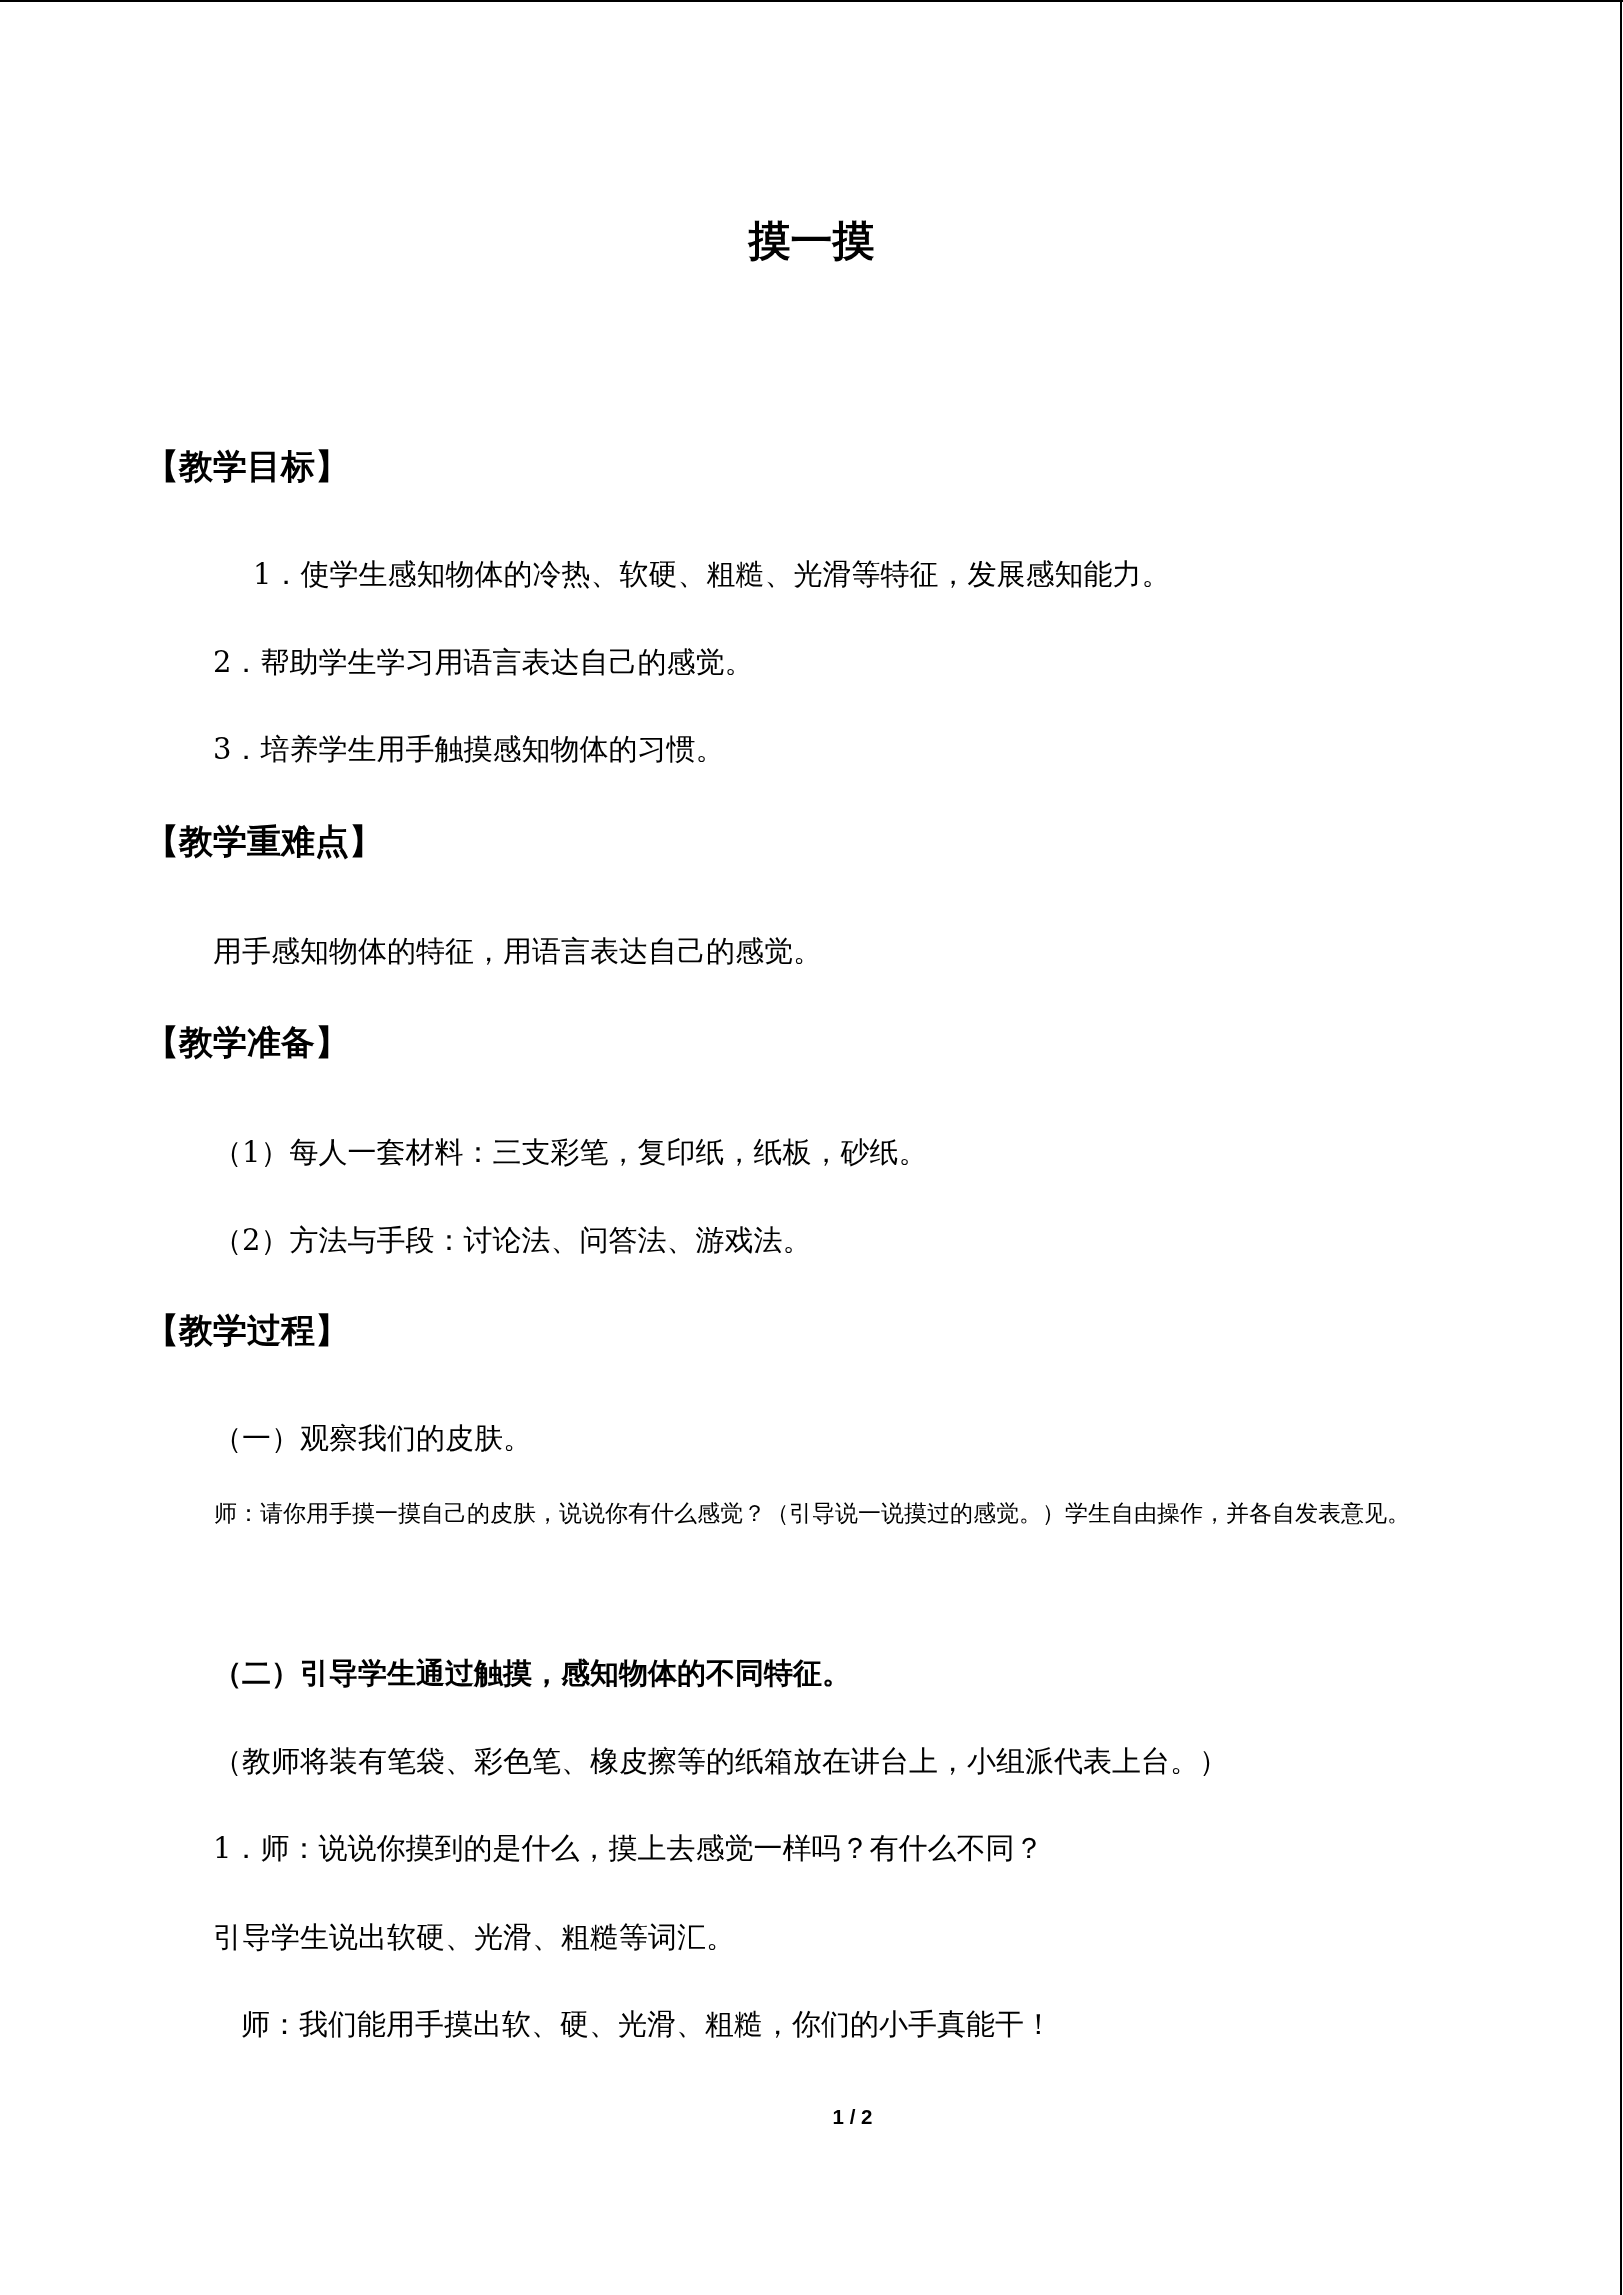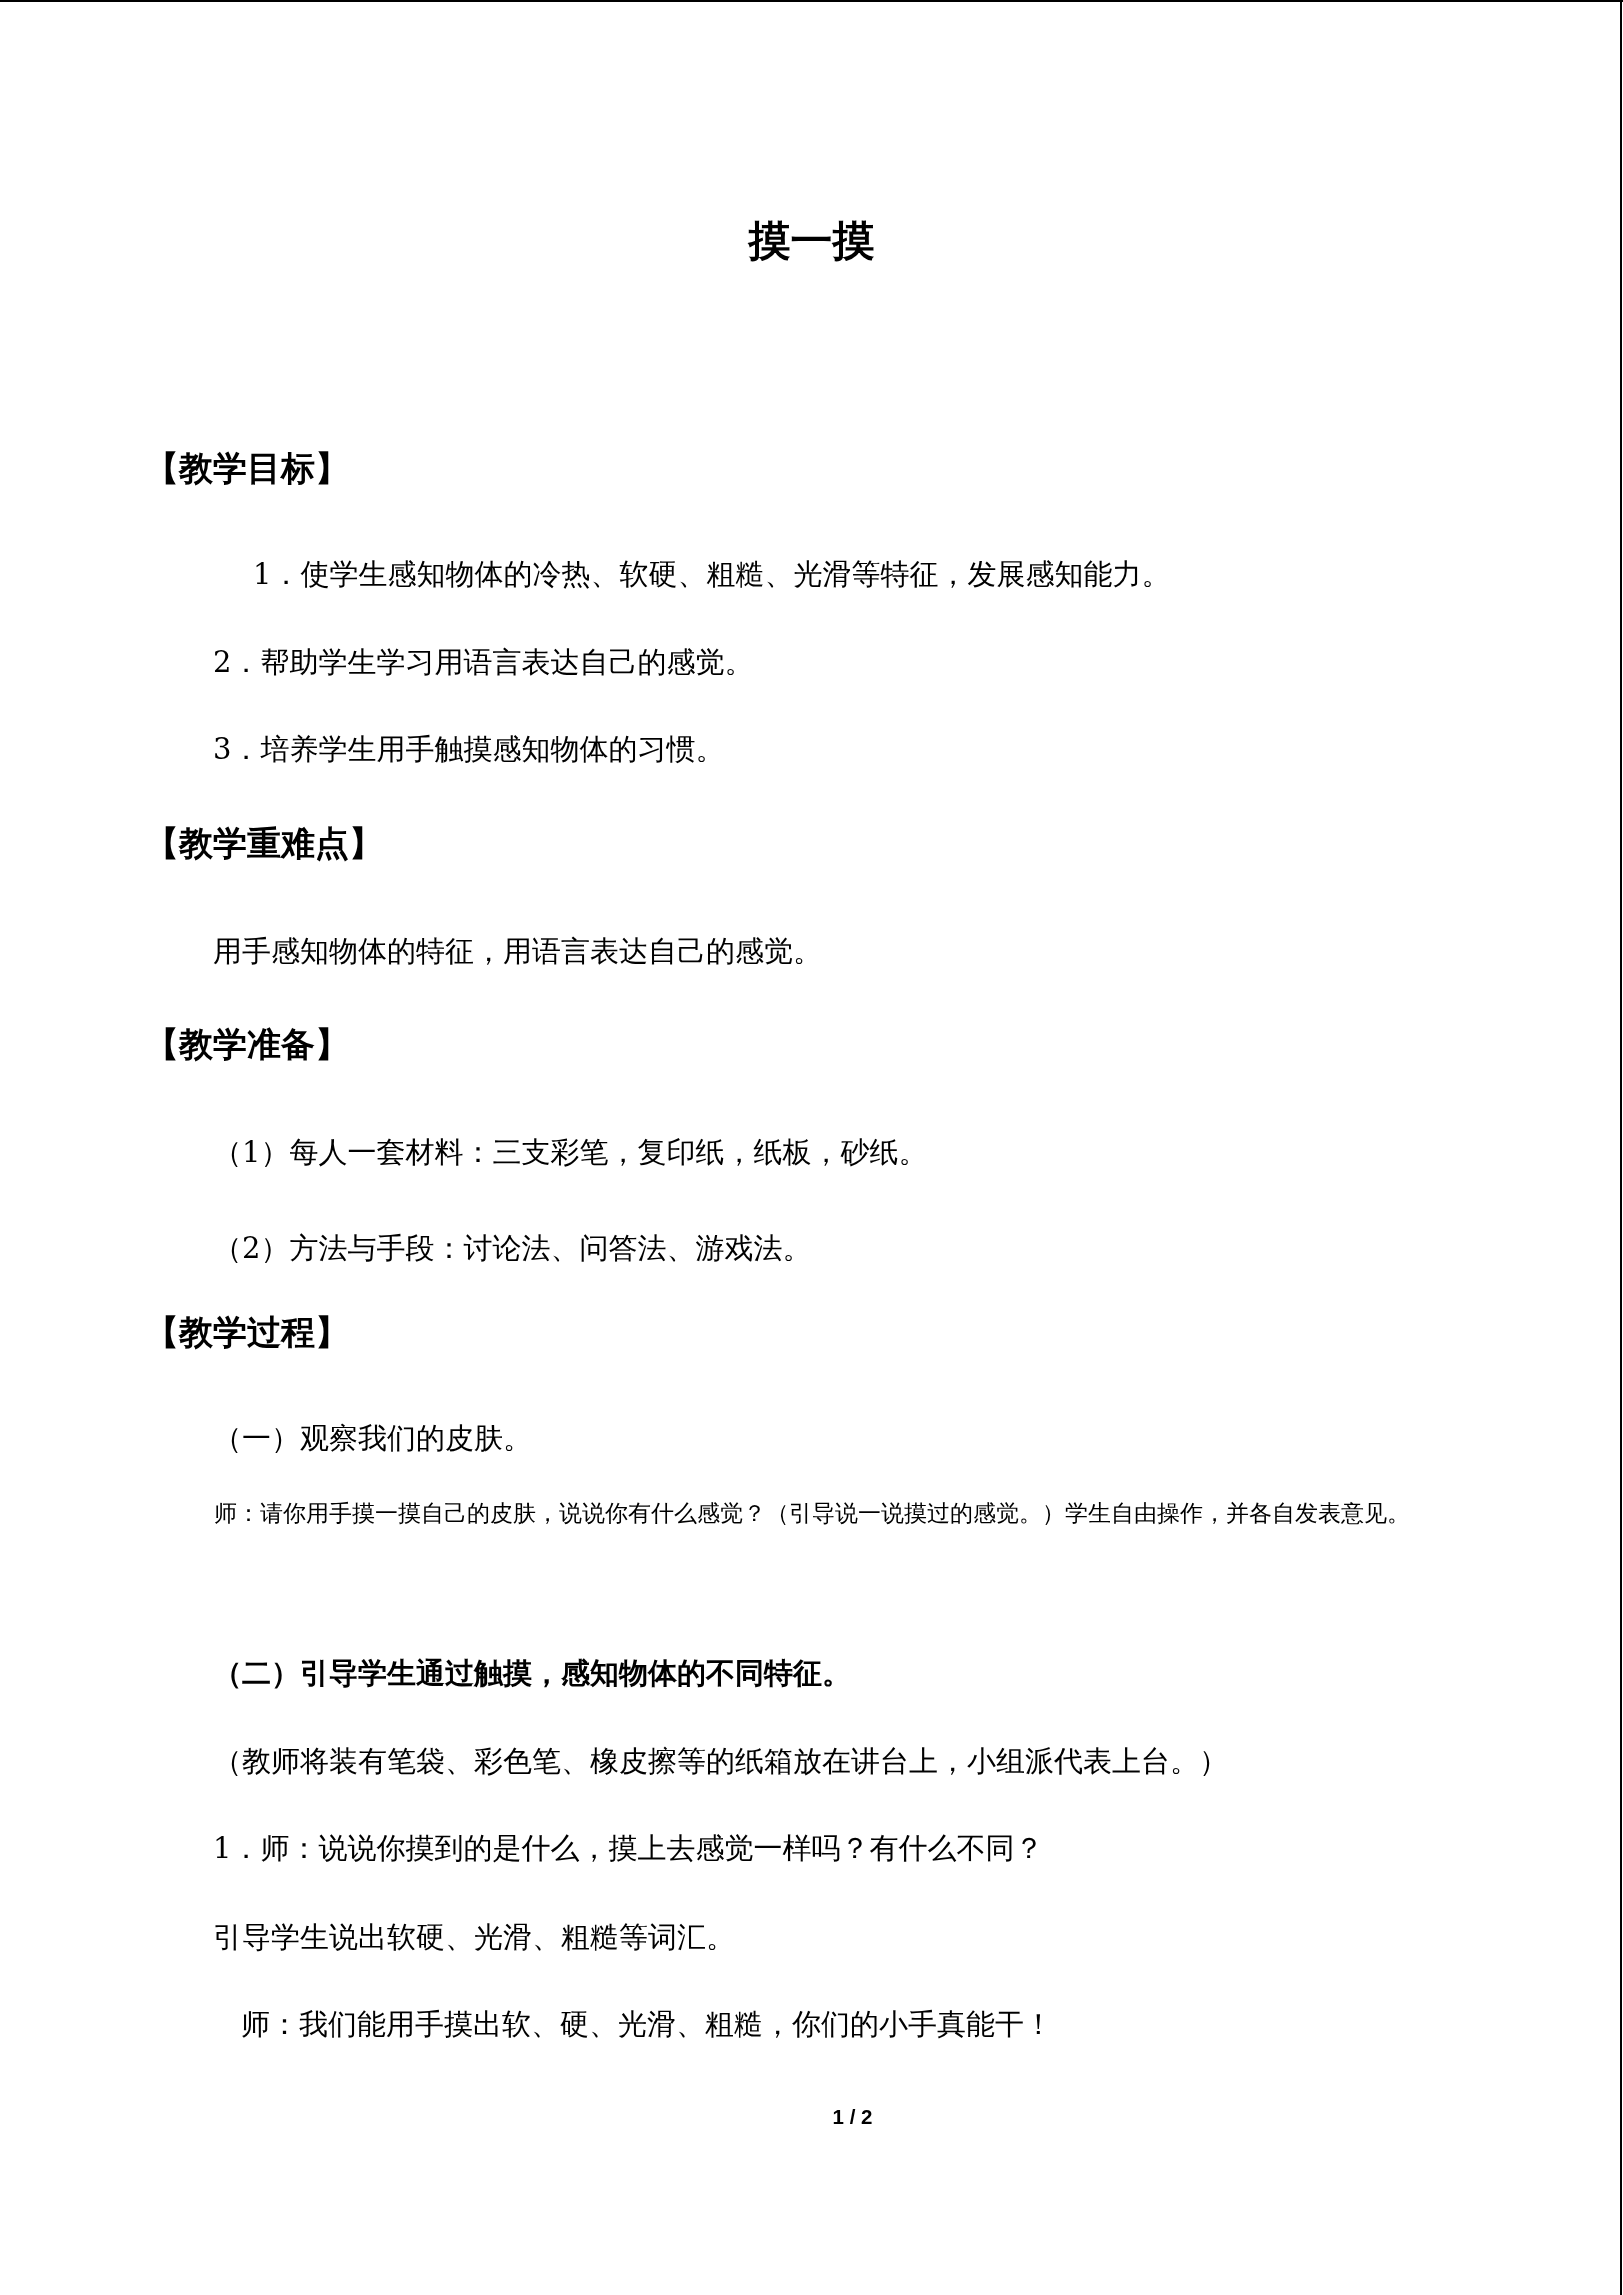--- a/index.html
+++ b/index.html
@@ -41,21 +41,21 @@
     line-height: 55px;
     font-weight: bold;
     letter-spacing: 0px;
   }
   .heading {
     position: absolute;
     left: 145px;
     font-size: 34px;
     line-height: 44px;
     font-weight: bold;
-    font-family: Liberation Serif, serif;
+    font-family: Liberation Mono, monospace;
     white-space: nowrap;
   }
   .para {
     position: absolute;
     left: 151px;
     width: 1326px;
     font-size: 23px;
     line-height: 87px;
     text-indent: 63px;
     white-space: normal;
@@ -93,21 +93,21 @@
   <div class="heading" style="top:447px;">【教学目标】</div>
   <div class="line" style="top:554px;margin-left:40px;">1．使学生感知物体的冷热、软硬、粗糙、光滑等特征，发展感知能力。</div>
   <div class="line" style="top:642px;">2．帮助学生学习用语言表达自己的感觉。</div>
   <div class="line" style="top:729px;">3．培养学生用手触摸感知物体的习惯。</div>
 
   <div class="heading" style="top:822px;">【教学重难点】</div>
   <div class="line" style="top:931px;">用手感知物体的特征，用语言表达自己的感觉。</div>
 
   <div class="heading" style="top:1023px;">【教学准备】</div>
   <div class="line" style="top:1132px;">（1）每人一套材料：三支彩笔，复印纸，纸板，砂纸。</div>
-  <div class="line" style="top:1220px;margin-top:8px;">（2）方法与手段：讨论法、问答法、游戏法。</div>
+  <div class="line" style="top:1220px;">（2）方法与手段：讨论法、问答法、游戏法。</div>
 
   <div class="heading" style="top:1311px;">【教学过程】</div>
   <div class="line" style="top:1418px;">（一）观察我们的皮肤。</div>
   <div class="para" style="top:1482px; line-height:62px;">师：请你用手摸一摸自己的皮肤，说说你有什么感觉？（引导说一说摸过的感觉。）学生自由操作，并各自发表意见。</div>
   <div class="line" style="top:1653px;font-weight:bold;">（二）引导学生通过触摸，感知物体的不同特征。</div>
   <div class="line" style="top:1741px;">（教师将装有笔袋、彩色笔、橡皮擦等的纸箱放在讲台上，小组派代表上台。）</div>
   <div class="line" style="top:1828px;">1．师：说说你摸到的是什么，摸上去感觉一样吗？有什么不同？</div>
   <div class="line" style="top:1917px;">引导学生说出软硬、光滑、粗糙等词汇。</div>
   <div class="line" style="top:2004px;margin-left:28px;">师：我们能用手摸出软、硬、光滑、粗糙，你们的小手真能干！</div>
 

